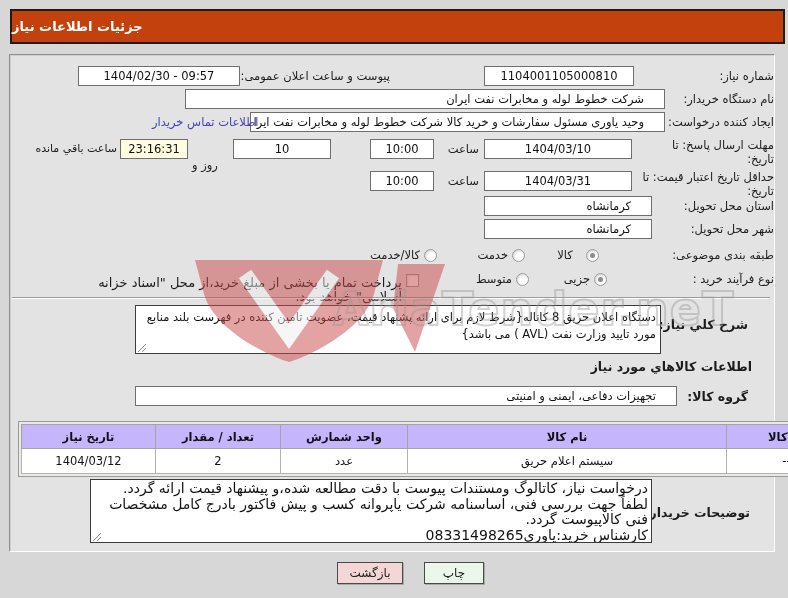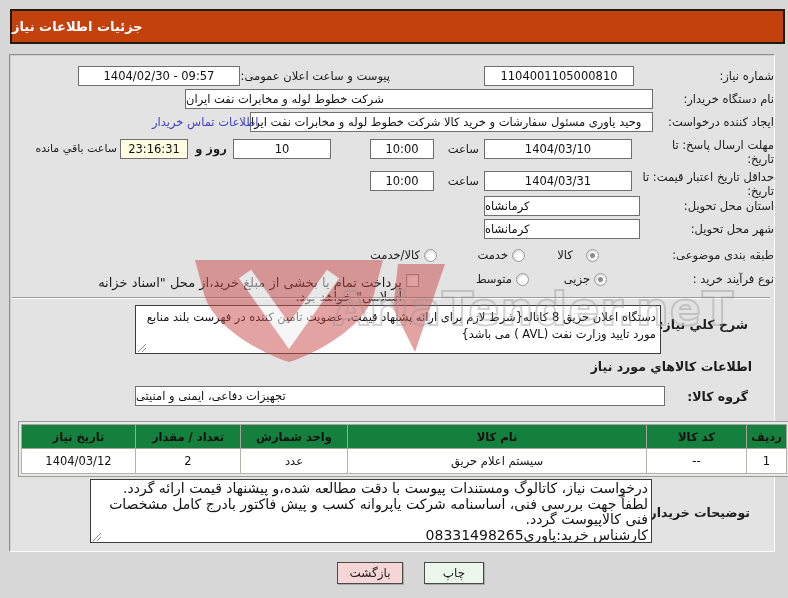--- a/index.html
+++ b/index.html
@@ -26,21 +26,21 @@
     direction:rtl;text-align:right;color:#1c1c1c;
     font-size:11.5px;line-height:14px;
   }
   .blbl{font-weight:bold;font-size:12.5px;}
   .tb{
     background:#ffffff;border:1px solid #6f6f6f;height:18px;
     font-size:11.5px;color:#111;line-height:18px;
     overflow:hidden;white-space:nowrap;box-sizing:content-box;
   }
   .tb.center{text-align:center;direction:ltr;}
-  .tb.rtl{direction:rtl;text-align:left;padding-right:8px;}
+  .tb.rtl{direction:rtl;text-align:right;padding-right:20px;}
   .tb.yellow{background:#fffde1;}
   .link{color:#4040cc;font-size:11.5px;direction:rtl;cursor:pointer;}
   .radio{
     width:11px;height:11px;border-radius:50%;
     background:#fdfdfd;border:1px solid #9a9a9a;display:inline-block;
     box-shadow:inset 1px 1px 2px #d2d2d2;
   }
   .radio.on::after{
     content:"";display:block;width:5px;height:5px;border-radius:50%;
     background:#8c8c8c;margin:3px auto;
@@ -58,22 +58,22 @@
   .bigbox .handle{
     position:absolute;left:2px;bottom:1px;width:8px;height:8px;
     background:
       linear-gradient(135deg,transparent 45%,#8a8a8a 45%,#8a8a8a 55%,transparent 55%),
       linear-gradient(135deg,transparent 70%,#8a8a8a 70%,#8a8a8a 80%,transparent 80%);
   }
   table.goods{
     border-collapse:collapse;direction:rtl;table-layout:fixed;width:743px;
   }
   table.goods th{
-    background:#15803d;border:1px solid #a8a49c;
-    font-size:11.5px;font-weight:bold;color:#111;height:23px;padding:0 2px;
+    background:#c4b5fd;border:1px solid #a8a49c;
+    font-size:11.5px;font-weight:bold;color:#111;height:23px;padding:0 12px;
   }
   table.goods td{
     background:#ffffff;border:1px solid #b5b2aa;
     font-size:11.5px;color:#111;text-align:center;height:24px;padding:0 2px;
     overflow:hidden;white-space:nowrap;
   }
   .tblwrap{border:1px solid #9a9a9a;background:#e9e9e9;padding:2px;}
   .btn{
     height:20px;border:1px solid #4a4a4a;font-size:12px;color:#222;
     text-align:center;line-height:20px;cursor:pointer;
@@ -103,21 +103,21 @@
 
 <div class="abs lbl" style="right:14px;top:115px;width:140px;">ایجاد کننده درخواست:</div>
 <div class="abs tb rtl" style="left:250px;top:112px;width:393px;">وحید یاوری مسئول سفارشات و خرید کالا  شرکت خطوط لوله و مخابرات نفت ایرا</div>
 <div class="abs link" style="left:152px;top:115px;">اطلاعات تماس خریدار</div>
 
 <div class="abs lbl" style="right:14px;top:138px;width:122px;">مهلت ارسال پاسخ: تا تاریخ:</div>
 <div class="abs tb center" style="left:484px;top:139px;width:146px;">1404/03/10</div>
 <div class="abs lbl" style="left:439px;top:142px;width:40px;">ساعت</div>
 <div class="abs tb center" style="left:370px;top:139px;width:62px;">10:00</div>
 <div class="abs tb center" style="left:233px;top:139px;width:96px;">10</div>
-<div class="abs lbl" style="left:192px;top:142px;width:38px;text-align:center;font-weight:bold;">روز و</div>
+<div class="abs lbl" style="left:192px;top:158px;width:38px;text-align:left;">روز و</div>
 <div class="abs tb center yellow" style="left:120px;top:139px;width:66px;">23:16:31</div>
 <div class="abs lbl" style="left:12px;top:142px;width:105px;font-size:11px;">ساعت باقي مانده</div>
 
 <div class="abs lbl" style="right:14px;top:170px;width:135px;">حداقل تاریخ اعتبار قیمت: تا تاریخ:</div>
 <div class="abs tb center" style="left:484px;top:171px;width:146px;">1404/03/31</div>
 <div class="abs lbl" style="left:439px;top:174px;width:40px;">ساعت</div>
 <div class="abs tb center" style="left:370px;top:171px;width:62px;">10:00</div>
 
 <div class="abs lbl" style="right:14px;top:199px;width:140px;">استان محل تحویل:</div>
 <div class="abs tb rtl" style="left:484px;top:196px;width:146px;">کرمانشاه</div>

